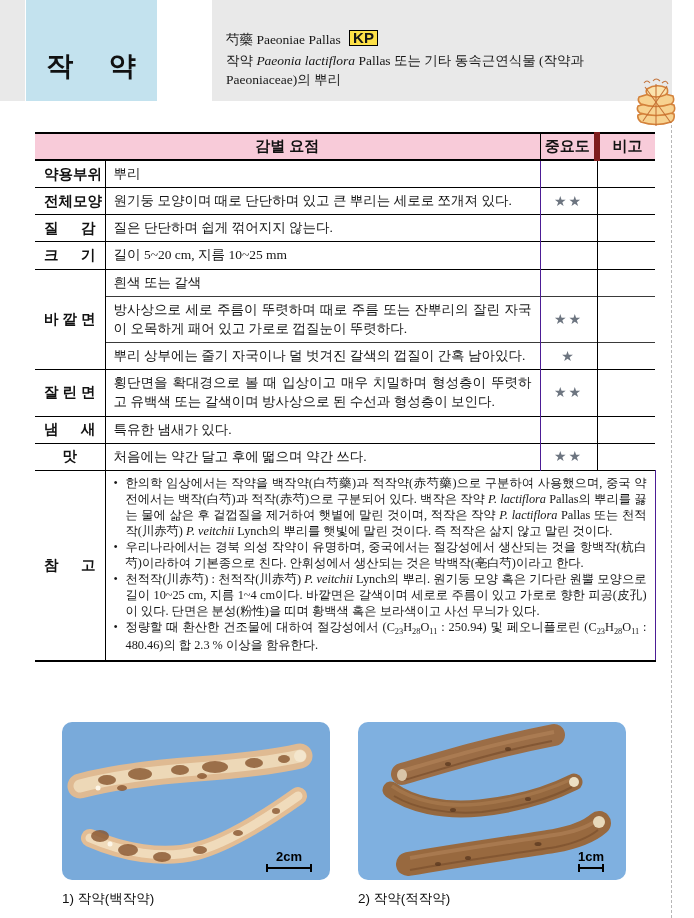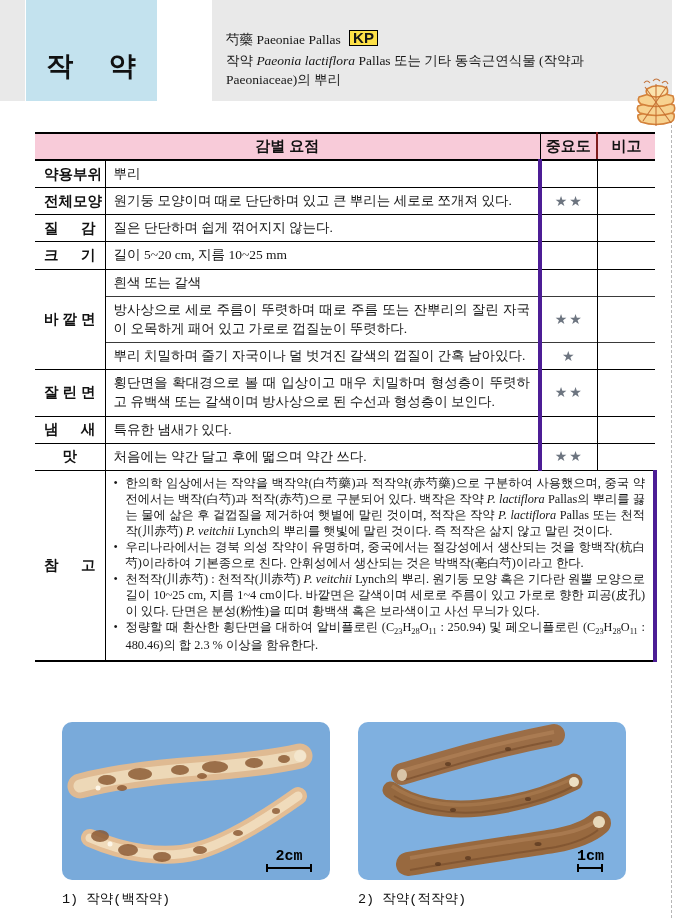--- a/index.html
+++ b/index.html
@@ -35,59 +35,59 @@
   table.idtable {
     position:absolute; left:35px; top:132px; width:620px;
     border-collapse:collapse; table-layout:fixed;
     border-top:2px solid #000; border-bottom:2px solid #000;
   }
   table.idtable thead th {
     background:#f8cbd9; border-bottom:2px solid #000; height:27px;
     font-family:"Liberation Sans", sans-serif; font-weight:bold; font-size:15px; color:#111;
   }
   th.h-main { border-right:1px solid #000; }
-  th.h-imp  { border-right:2px solid #7f1d1d; }
+  th.h-imp  { border-right:6px solid #7f1d1d; }
   tbody tr.major > td { border-top:1.5px solid #000; }
   tbody tr.sub   > td { border-top:1px solid #3a3a3a; }
   td.lbl {
     border-right:1px solid #000; vertical-align:middle; padding:2px 9px;
     font-family:"Liberation Sans", sans-serif; font-weight:bold; font-size:14.5px; color:#111;
   }
   .lblwrap { display:flex; justify-content:space-between; }
   .lblwrap.single { justify-content:center; }
   td.content {
-    border-right:4px solid #4c1d95; padding:3px 8px 4px 8px;
+    border-right:1px solid #4c1d95; padding:3px 8px 4px 8px;
     font-size:13.5px; line-height:1.42; text-align:justify; vertical-align:middle;
   }
   td.content.ref { font-size:12.3px; line-height:1.3; padding:5px 8px 6px 8px; }
   td.starcell {
     border-right:1px solid #000; text-align:center; vertical-align:middle;
     color:#6d7580; font-size:14px; letter-spacing:2px;
   }
   td.notecell { }
   .bullet-item { display:flex; margin:0; }
   .bullet-mark { flex:0 0 12px; text-align:left; }
   .bullet-text { flex:1; text-align:justify; }
   td i { font-style:italic; }
   sub { font-size:0.68em; }
 
   
   .figure { position:absolute; width:268px; height:200px; }
   .figure.f1 { left:62px; top:722px; }
   .figure.f2 { left:358px; top:722px; }
   .photo { position:relative; width:268px; height:158px; }
-  .scalebar { position:absolute; text-align:center; font-family:Liberation Mono, monospace; font-weight:bold; font-size:15px; color:#000; line-height:12px; }
+  .scalebar { position:absolute; text-align:center; font-family:Liberation Sans, sans-serif; font-weight:bold; font-size:13px; color:#000; line-height:12px; }
   .f1 .scalebar { right:18px; bottom:8px; }
   .f2 .scalebar { right:22px; bottom:8px; }
   .sbar { margin:1px auto 0 auto; height:8px; border-left:2px solid #000; border-right:2px solid #000; position:relative; }
   .sbar::after { content:""; position:absolute; left:0; right:0; top:3px; border-top:2px solid #000; }
   .sbar.w2 { width:46px; } .sbar.w1 { width:26px; }
   .caption {
     position:absolute; left:0; top:168px;
-    font-family:Liberation Mono, monospace; font-size:13.5px; color:#111;
+    font-family:Liberation Sans, sans-serif; font-size:13.5px; color:#111;
   }
 </style>
 </head>
 <body>
 
 <div class="page">
 
   <div class="dash-line"></div>
   <div class="gray-strip"></div>
 
@@ -195,21 +195,21 @@
           <td class="content"><span>흰색 또는 갈색</span></td>
           <td class="starcell"></td>
           <td class="notecell"></td>
         </tr>
         <tr class="sub">
           <td class="content"><span>방사상으로 세로 주름이 뚜렷하며 때로 주름 또는 잔뿌리의 잘린 자국이 오목하게 패어 있고 가로로 껍질눈이 뚜렷하다.</span></td>
           <td class="starcell">★★</td>
           <td class="notecell"></td>
         </tr>
         <tr class="sub">
-          <td class="content"><span>뿌리 치밀하며 줄기 자국이나 덜 벗겨진 갈색의 껍질이 간혹 남아있다.</span></td>
+          <td class="content"><span>뿌리 상부에는 줄기 자국이나 덜 벗겨진 갈색의 껍질이 간혹 남아있다.</span></td>
           <td class="starcell">★</td>
           <td class="notecell"></td>
         </tr>
         <tr class="major">
           <td class="lbl" rowspan="1">
             <div class="lblwrap">
               <span>잘</span>
               <span>린</span>
               <span>면</span>
             </div>
@@ -254,21 +254,21 @@
             <div class="bullet-item">
               <span class="bullet-mark">•</span>
               <span class="bullet-text"><span>우리나라에서는 경북 의성 작약이 유명하며, 중국에서는 절강성에서 생산되는 것을 항백작(杭白芍)이라하여 기본종으로 친다. 안휘성에서 생산되는 것은 박백작(亳白芍)이라고 한다.</span></span>
             </div>
             <div class="bullet-item">
               <span class="bullet-mark">•</span>
               <span class="bullet-text"><span>천적작(川赤芍) : 천적작(川赤芍) </span><i>P. veitchii</i><span> Lynch의 뿌리. 원기둥 모양 혹은 기다란 원뿔 모양으로 길이 10~25 cm, 지름 1~4 cm이다. 바깥면은 갈색이며 세로로 주름이 있고 가로로 향한 피공(皮孔)이 있다. 단면은 분성(粉性)을 띠며 황백색 혹은 보라색이고 사선 무늬가 있다.</span></span>
             </div>
             <div class="bullet-item">
               <span class="bullet-mark">•</span>
-              <span class="bullet-text"><span>정량할 때 환산한 횡단면을 대하여 알비플로린 (C</span><sub>23</sub><span>H</span><sub>28</sub><span>O</span><sub>11</sub><span> : 250.94) 및 페오니플로린 (C</span><sub>23</sub><span>H</span><sub>28</sub><span>O</span><sub>11</sub><span> : 480.46)의 합 2.3 % 이상을 함유한다.</span></span>
+              <span class="bullet-text"><span>정량할 때 환산한 건조물에 대하여 절강성에서 (C</span><sub>23</sub><span>H</span><sub>28</sub><span>O</span><sub>11</sub><span> : 250.94) 및 페오니플로린 (C</span><sub>23</sub><span>H</span><sub>28</sub><span>O</span><sub>11</sub><span> : 480.46)의 합 2.3 % 이상을 함유한다.</span></span>
             </div>
           </td>
         </tr>
       </tbody>
   </table>
 
   <div class="figure f1">
     <div class="photo">
       <svg width="268" height="158" viewBox="0 0 268 158">
         <rect x="0" y="0" width="268" height="158" rx="10" fill="#79aada"></rect>

